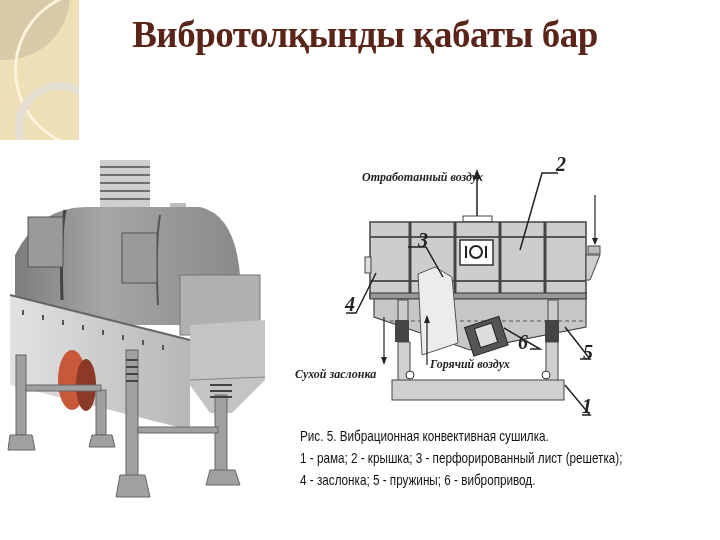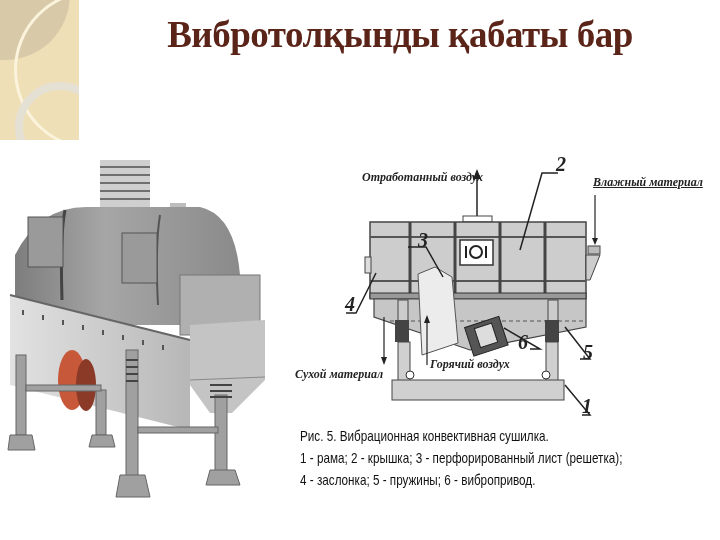--- a/index.html
+++ b/index.html
@@ -1,21 +1,21 @@
 <!DOCTYPE html>
 <html><head>
 <meta charset="utf-8">
 <style>
   html,body{margin:0;padding:0;background:#fff;}
   body{width:720px;height:540px;position:relative;overflow:hidden;font-family:"Liberation Serif",serif;}
   .corner{position:absolute;left:0;top:0;width:79px;height:140px;background:#efdfb6;overflow:hidden;}
   .corner .blob{position:absolute;left:-60px;top:-70px;width:130px;height:130px;border-radius:50%;background:#d8c9a9;}
   .corner .arc1{position:absolute;left:14px;top:-10px;width:160px;height:160px;border-radius:50%;border:3px solid #fbf3dc;box-sizing:border-box;}
   .corner .arc2{position:absolute;left:15px;top:82px;width:90px;height:90px;border-radius:50%;border:8px solid #e5e0d4;box-sizing:border-box;}
-  .title{position:absolute;left:80px;top:10px;width:570px;text-align:center;color:#5b2418;font-family:"Liberation Serif",serif;font-weight:bold;font-size:37px;line-height:49px;letter-spacing:-0.5px;padding-left:35px;}
+  .title{position:absolute;left:80px;top:10px;width:570px;text-align:center;color:#5b2418;font-family:"Liberation Serif",serif;font-weight:bold;font-size:37px;line-height:49px;letter-spacing:-0.5px;}
   .photo{position:absolute;left:0;top:145px;width:290px;height:390px;}
   .diagram{position:absolute;left:290px;top:145px;width:430px;height:275px;}
   .lbl{position:absolute;font-family:"Liberation Serif",serif;font-style:italic;font-weight:bold;font-size:12px;color:#222;white-space:nowrap;}
   .num{position:absolute;font-family:"Liberation Serif",serif;font-style:italic;font-weight:bold;font-size:20px;color:#222;}
   .caption{position:absolute;left:300px;top:425px;width:400px;font-family:"Liberation Sans",sans-serif;font-size:15px;line-height:22px;color:#111;transform:scaleX(0.78);transform-origin:left top;white-space:nowrap;}
   .caption div{height:22px;}
 </style>
 </head>
 <body>
 
@@ -172,22 +172,21 @@
       <path d="M268 28 L252 28 L230 105"></path>
       <path d="M118 102 L136 102 L153 132"></path>
       <path d="M56 168 L66 168 L86 128"></path>
       <path d="M290 214 L300 214 L275 182"></path>
       <path d="M240 204 L250 204 L214 183"></path>
       <path d="M292 270 L300 270 L275 240"></path>
     </g>
   </svg>
 
   <span class="lbl" style="left:72px;top:25px;">Отработанный воздух</span>
-  <span class="lbl" style="left:303px;top:30px;text-decoration:underline;">Влажный материал</span>
-  <span class="lbl" style="left:5px;top:222px;">Сухой материал</span>
+  <span class="lbl" style="left:5px;top:222px;">Сухой заслонка</span>
   <span class="lbl" style="left:140px;top:212px;">Горячий воздух</span>
 
   <span class="num" style="left:266px;top:8px;">2</span>
   <span class="num" style="left:128px;top:84px;">3</span>
   <span class="num" style="left:55px;top:148px;">4</span>
   <span class="num" style="left:293px;top:196px;">5</span>
   <span class="num" style="left:228px;top:186px;">6</span>
   <span class="num" style="left:292px;top:250px;">1</span>
 </div>
 

